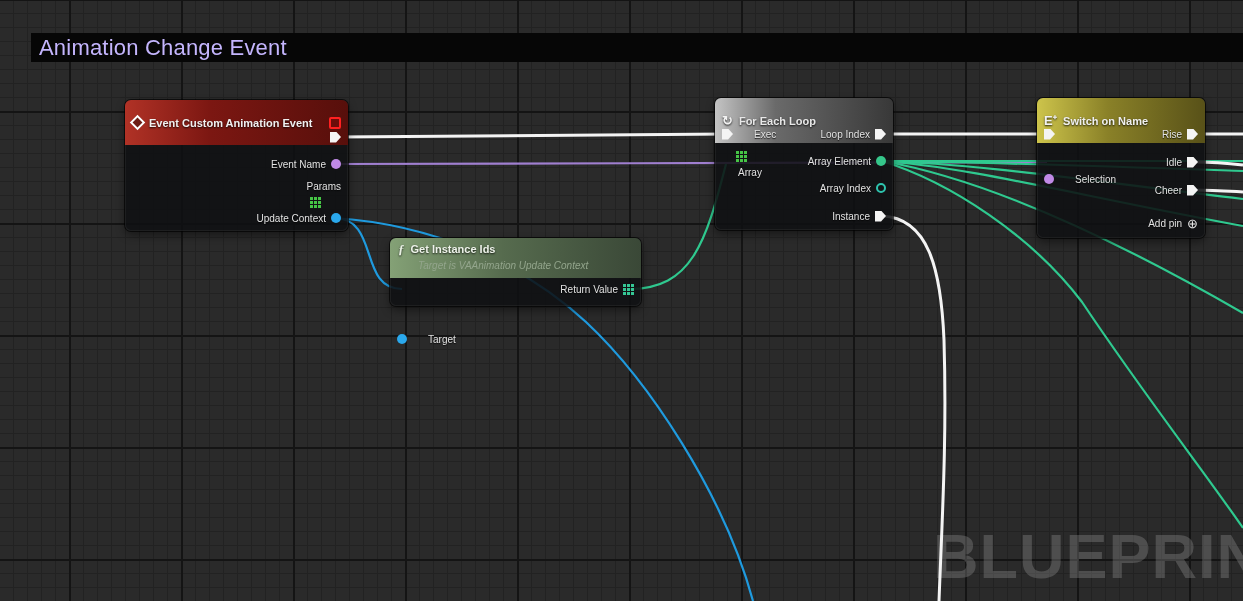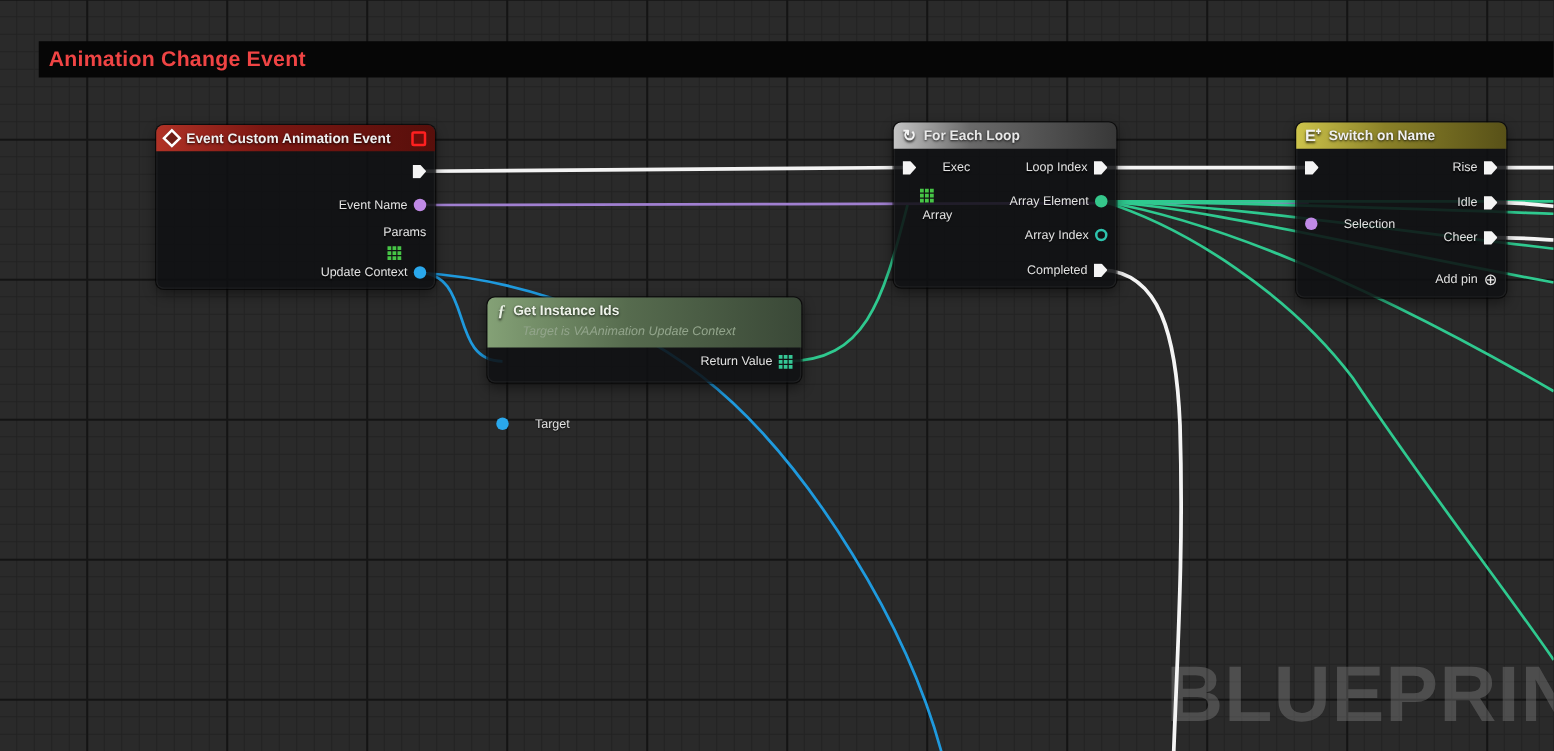--- a/index.html
+++ b/index.html
@@ -17,35 +17,35 @@
       linear-gradient(to right,#222222 1px,transparent 1px),
       linear-gradient(to bottom,#222222 1px,transparent 1px);
     background-size:112px 112px,112px 112px,14px 14px,14px 14px;
     background-position:69px 111px,69px 111px,13px 13px,13px 13px;
   }
   svg.wires{position:absolute;left:0;top:0;z-index:1;}
   .comment{
     position:absolute;left:31px;top:33px;right:0;height:29px;z-index:2;
     background:#060606;display:flex;align-items:center;padding-left:8px;
   }
-  .comment .ctitle{font-size:17px;font-weight:bold;color:#ef4444;letter-spacing:.2px;}
+  .comment .ctitle{font-size:22px;font-weight:normal;color:#c4b5fd;letter-spacing:.2px;}
   .watermark{
     position:absolute;left:933px;top:520px;z-index:0;
     font-size:63px;font-weight:bold;color:#9a9a9a;opacity:.32;
     letter-spacing:1px;white-space:nowrap;
   }
   
   .node{
     position:absolute;z-index:3;border-radius:6px;
     background:rgba(15,16,18,.88);
     box-shadow:0 0 0 1px rgba(0,0,0,.65),0 4px 10px rgba(0,0,0,.45),inset 0 0 0 1px rgba(255,255,255,.05);
   }
   .hdr{
     height:21px;border-radius:6px 6px 0 0;display:flex;align-items:center;gap:6px;
-    padding:0 7px;font-weight:bold;font-size:11px;color:#f0f0f0;
+    padding:12px 7px;font-weight:bold;font-size:11px;color:#f0f0f0;
     text-shadow:0 1px 2px rgba(0,0,0,.85);
     text-align:right;
   }
   .hdr-event {background:linear-gradient(90deg,#b13226 0%,#7c1712 38%,#570f0b 100%);}
   .hdr-macro {background:linear-gradient(90deg,#c4c4c4 0%,#6a6a6a 34%,#383838 100%);color:#e8e8e8;}
   .hdr-switch{background:linear-gradient(90deg,#cdc44b 0%,#8a8128 42%,#585118 100%);}
   .hdr-func{
     height:auto;flex-direction:column;align-items:flex-start;gap:1px;
     padding:4px 8px 5px 8px;border-radius:6px 6px 0 0;
     background:linear-gradient(90deg,#84a176 0%,#566b4e 45%,#3a4837 100%);
@@ -173,21 +173,21 @@
     </div>
     <div class="row right" style="top:53px;">
       <span class="lbl">Array Element</span>
       <span class="p-dot dot-green"></span>
     </div>
     <div class="row right" style="top:80px;">
       <span class="lbl">Array Index</span>
       <span class="p-hollow"></span>
     </div>
     <div class="row right" style="top:108px;">
-      <span class="lbl">Completed</span>
+      <span class="lbl">Instance</span>
       <span class="p-exec"></span>
     </div>
   </div>
 
   <div class="node" style="left:1037px;top:98px;width:168px;height:140px;">
     <div class="hdr hdr-switch">
       <span class="ic-glyph">E⁺</span>
       <span>Switch on Name</span>
     </div>
     <div class="row left" style="top:26px;">

